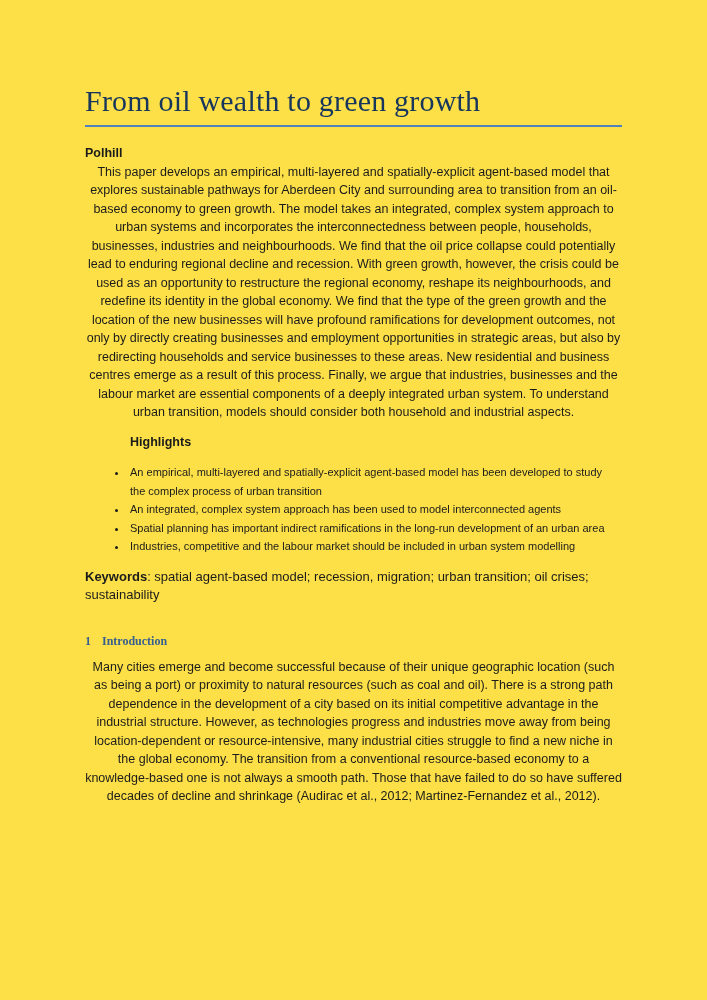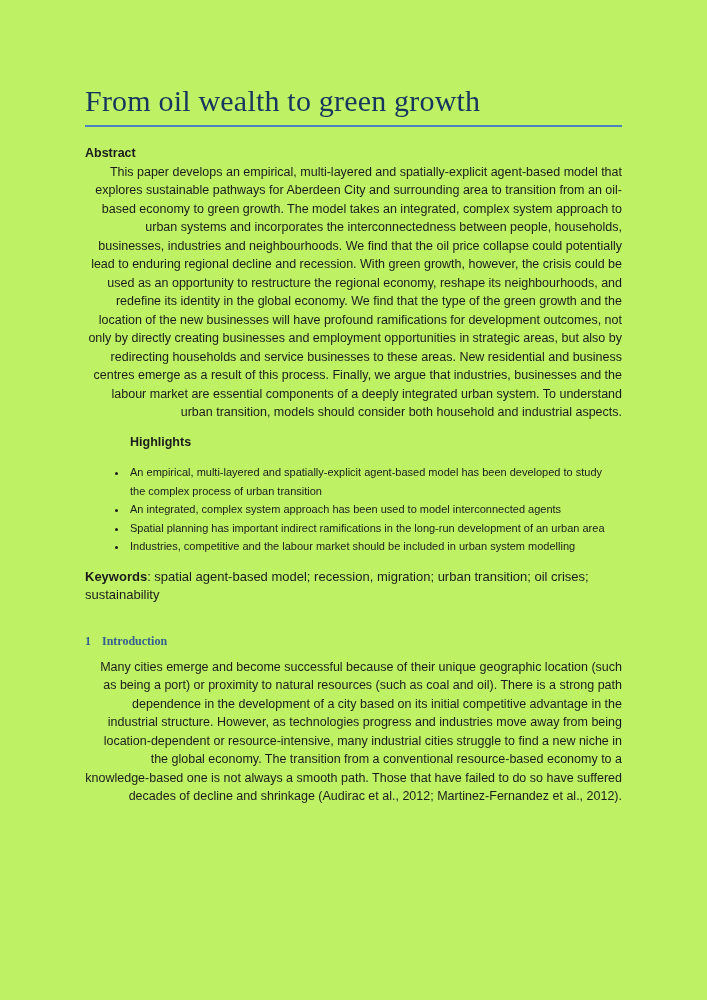--- a/index.html
+++ b/index.html
@@ -6,21 +6,21 @@
   body {
     width: 707px; height: 1000px;
     font-family: "Liberation Sans", "DejaVu Sans", sans-serif;
     color: #1b1b1b;
     overflow: hidden;
   }
   .page {
     box-sizing: border-box;
     width: 707px; height: 1000px;
     padding: 84px 85px 0 85px;
-    background: #bef264;
+    background: #fde047;
   }
   h1.title {
     margin: 0;
     font-family: "Liberation Serif", "DejaVu Serif", serif;
     font-weight: 400;
     font-size: 30px;
     line-height: 34px;
     color: var(--title-color, #17365D);
     padding-bottom: 7px;
     border-bottom: 2px solid var(--rule-color, #4F81BD);
@@ -53,21 +53,21 @@
     margin: 17px 0 0 0;
     font-weight: 700;
     font-size: 12.5px;
     line-height: 18.5px;
   }
   .runin-heading.highlights-heading { margin-top: 11px; margin-left: 45px; }
   p.body-text {
     margin: 0;
     font-size: 12.5px;
     line-height: 18.5px;
-    text-align: right;
+    text-align: center;
   }
   ul.highlights {
     margin: 12px 10px 0 0;
     padding: 0 0 0 43px;
     list-style: disc outside;
     font-size: 11px;
     line-height: 18.5px;
   }
   ul.highlights li { padding-left: 2px; }
   p.keywords {
@@ -90,21 +90,21 @@
 </head>
 <body>
 
 <div class="page">
 
   <h1 class="title">From oil wealth to green growth</h1>
 
 
 
 
-  <p class="runin-heading">Abstract</p>
+  <p class="runin-heading">Polhill</p>
   <p class="body-text">This paper develops an empirical, multi-layered and spatially-explicit agent-based model that explores sustainable pathways for Aberdeen City and surrounding area to transition from an oil-based economy to green growth. The model takes an integrated, complex system approach to urban systems and incorporates the interconnectedness between people, households, businesses, industries and neighbourhoods. We find that the oil price collapse could potentially lead to enduring regional decline and recession. With green growth, however, the crisis could be used as an opportunity to restructure the regional economy, reshape its neighbourhoods, and redefine its identity in the global economy. We find that the type of the green growth and the location of the new businesses will have profound ramifications for development outcomes, not only by directly creating businesses and employment opportunities in strategic areas, but also by redirecting households and service businesses to these areas. New residential and business centres emerge as a result of this process. Finally, we argue that industries, businesses and the labour market are essential components of a deeply integrated urban system. To understand urban transition, models should consider both household and industrial aspects.</p>
 
   <p class="runin-heading highlights-heading">Highlights</p>
   <ul class="highlights" id="highlights-list">
       <li>An empirical, multi-layered and spatially-explicit agent-based model has been developed to study the complex process of urban transition</li>
       <li>An integrated, complex system approach has been used to model interconnected agents</li>
       <li>Spatial planning has important indirect ramifications in the long-run development of an urban area</li>
       <li>Industries, competitive and the labour market should be included in urban system modelling</li>
     </ul>
 

